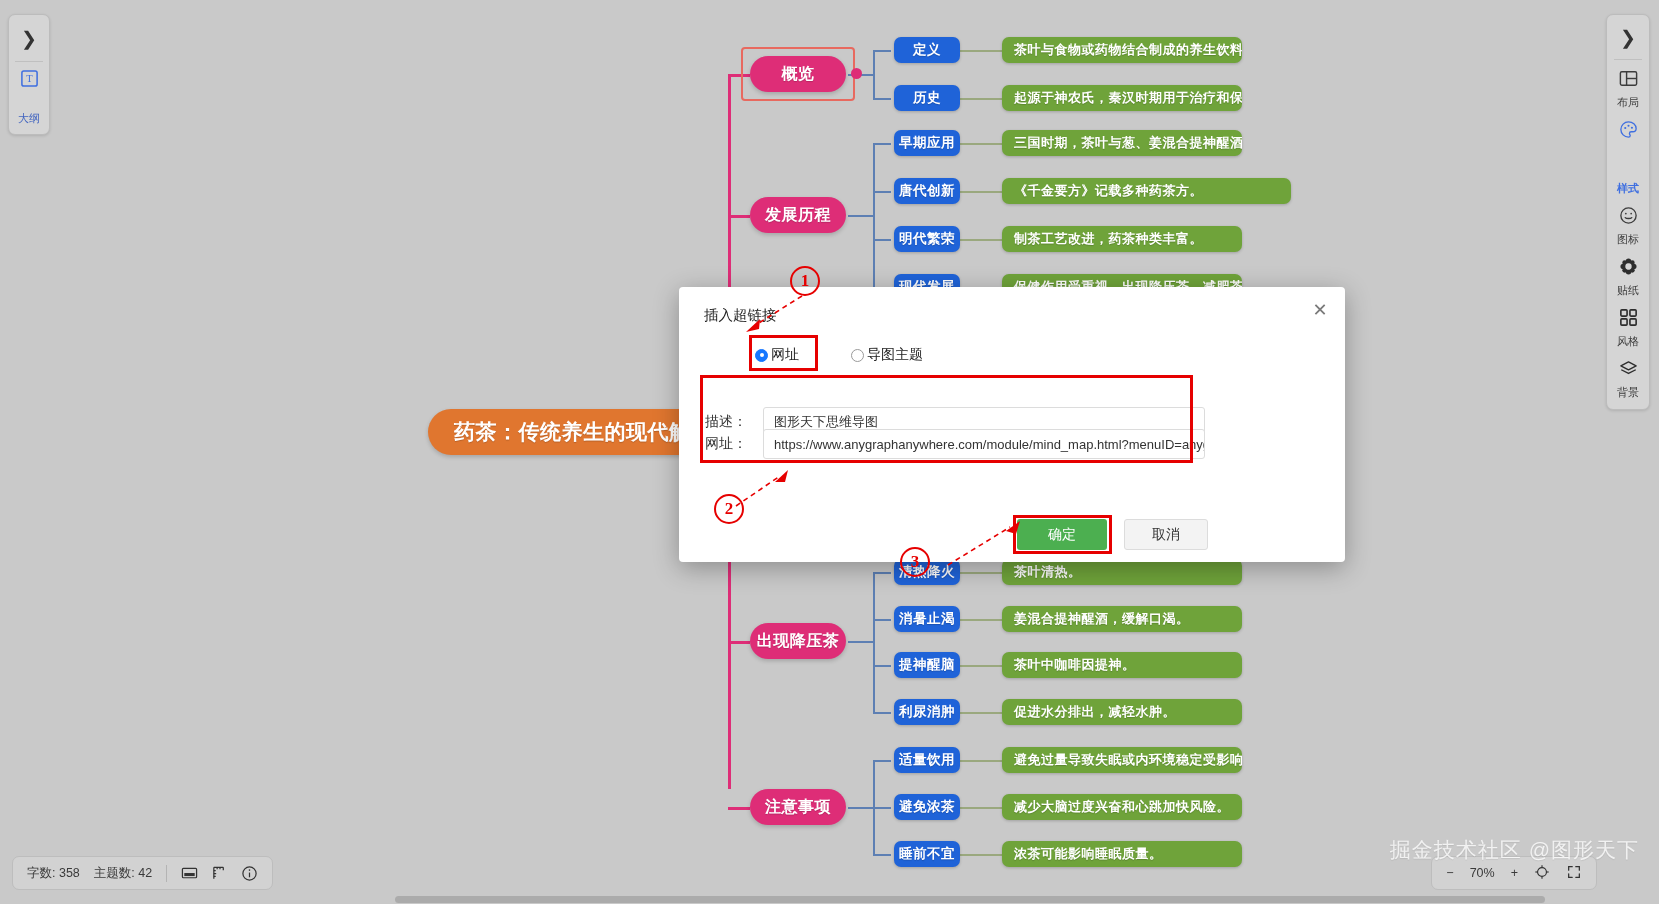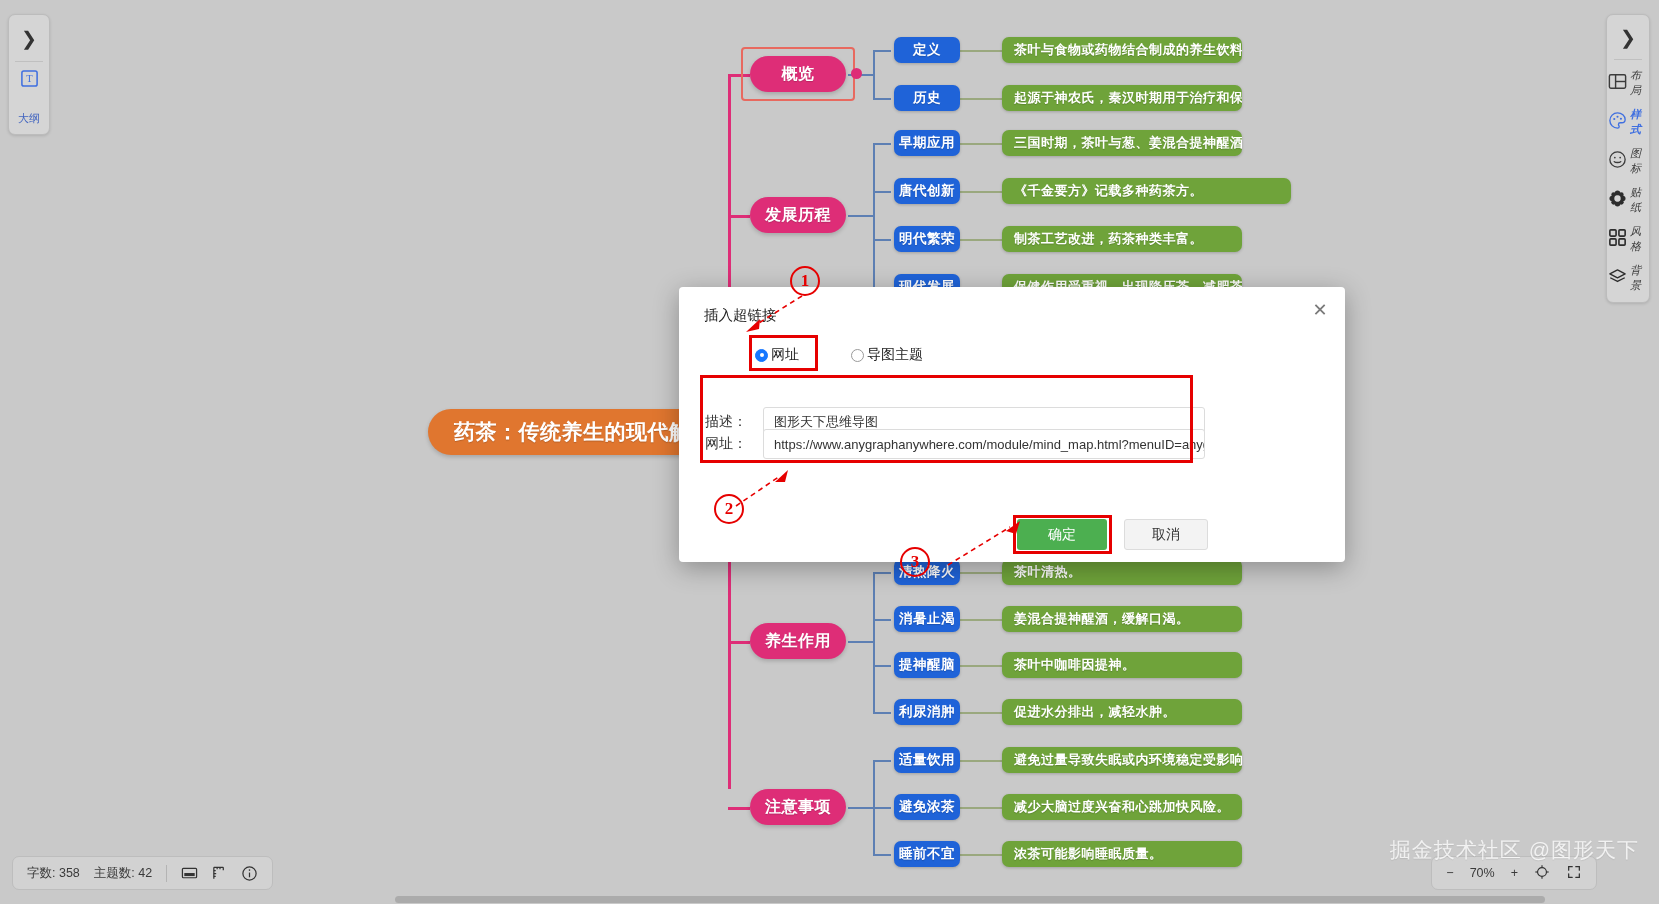--- a/index.html
+++ b/index.html
@@ -113,26 +113,25 @@
     padding-bottom: 5px;
   }
   #right-dock .dock-btn {
     height: 44px;
     display: flex; align-items: center; justify-content: center;
     cursor: pointer;
   }
   #right-dock .dock-sep { height: 1px; background: #c0c0c0; margin: 0 7px 3px; }
   #right-dock .dock-item {
     padding: 5px 0 4px;
-    display: flex; flex-direction: row; align-items: center; gap: 2px;
+    display: flex; flex-direction: column; align-items: center; gap: 2px;
     cursor: pointer;
-    font-style: italic;
   }
   #right-dock .dock-item .label { font-size: 11px; color: #3c3c3c; }
-  #right-dock .dock-item.active .label { color: #3f6fe0; font-weight: bold; }
+  #right-dock .dock-item.active .label { color: #3f6fe0; font-weight: bold; margin-top: 35px; }
   #right-dock .dock-item.active svg { stroke: #3f6fe0; color: #3f6fe0; }
 
   
   #status-bar {
     position: absolute; left: 12px; bottom: 14px;
     height: 34px;
     display: flex; align-items: center;
     gap: 14px;
     padding: 0 14px;
     background: #d2d2d2;
@@ -317,21 +316,21 @@
     <div class="edge greenline" style="left:960px; top:760px; width:42px; height:2px;"></div>
     <div class="edge greenline" style="left:960px; top:807px; width:42px; height:2px;"></div>
     <div class="edge greenline" style="left:960px; top:854px; width:42px; height:2px;"></div>
 
     <div class="node root" style="left:428px; top:409px;">药茶：传统养生的现代解读</div>
 
     <div class="node lvl1 selected-outline" style="left:750px; top:56px;">概览</div>
     <div class="node-dot" style="left:851px; top:68px;"></div>
 
     <div class="node lvl1" style="left:750px; top:197px;">发展历程</div>
-    <div class="node lvl1" style="left:750px; top:623px;">养生作用</div>
+    <div class="node lvl1" style="left:750px; top:623px;">出现降压茶</div>
     <div class="node lvl1" style="left:750px; top:789px;">注意事项</div>
 
     <div class="node lvl2" style="left:894px; top:37px;">定义</div>
     <div class="node lvl2" style="left:894px; top:85px;">历史</div>
 
     <div class="node lvl2" style="left:894px; top:130px;">早期应用</div>
     <div class="node lvl2" style="left:894px; top:178px;">唐代创新</div>
     <div class="node lvl2" style="left:894px; top:226px;">明代繁荣</div>
     <div class="node lvl2" style="left:894px; top:274px;">现代发展</div>
 

